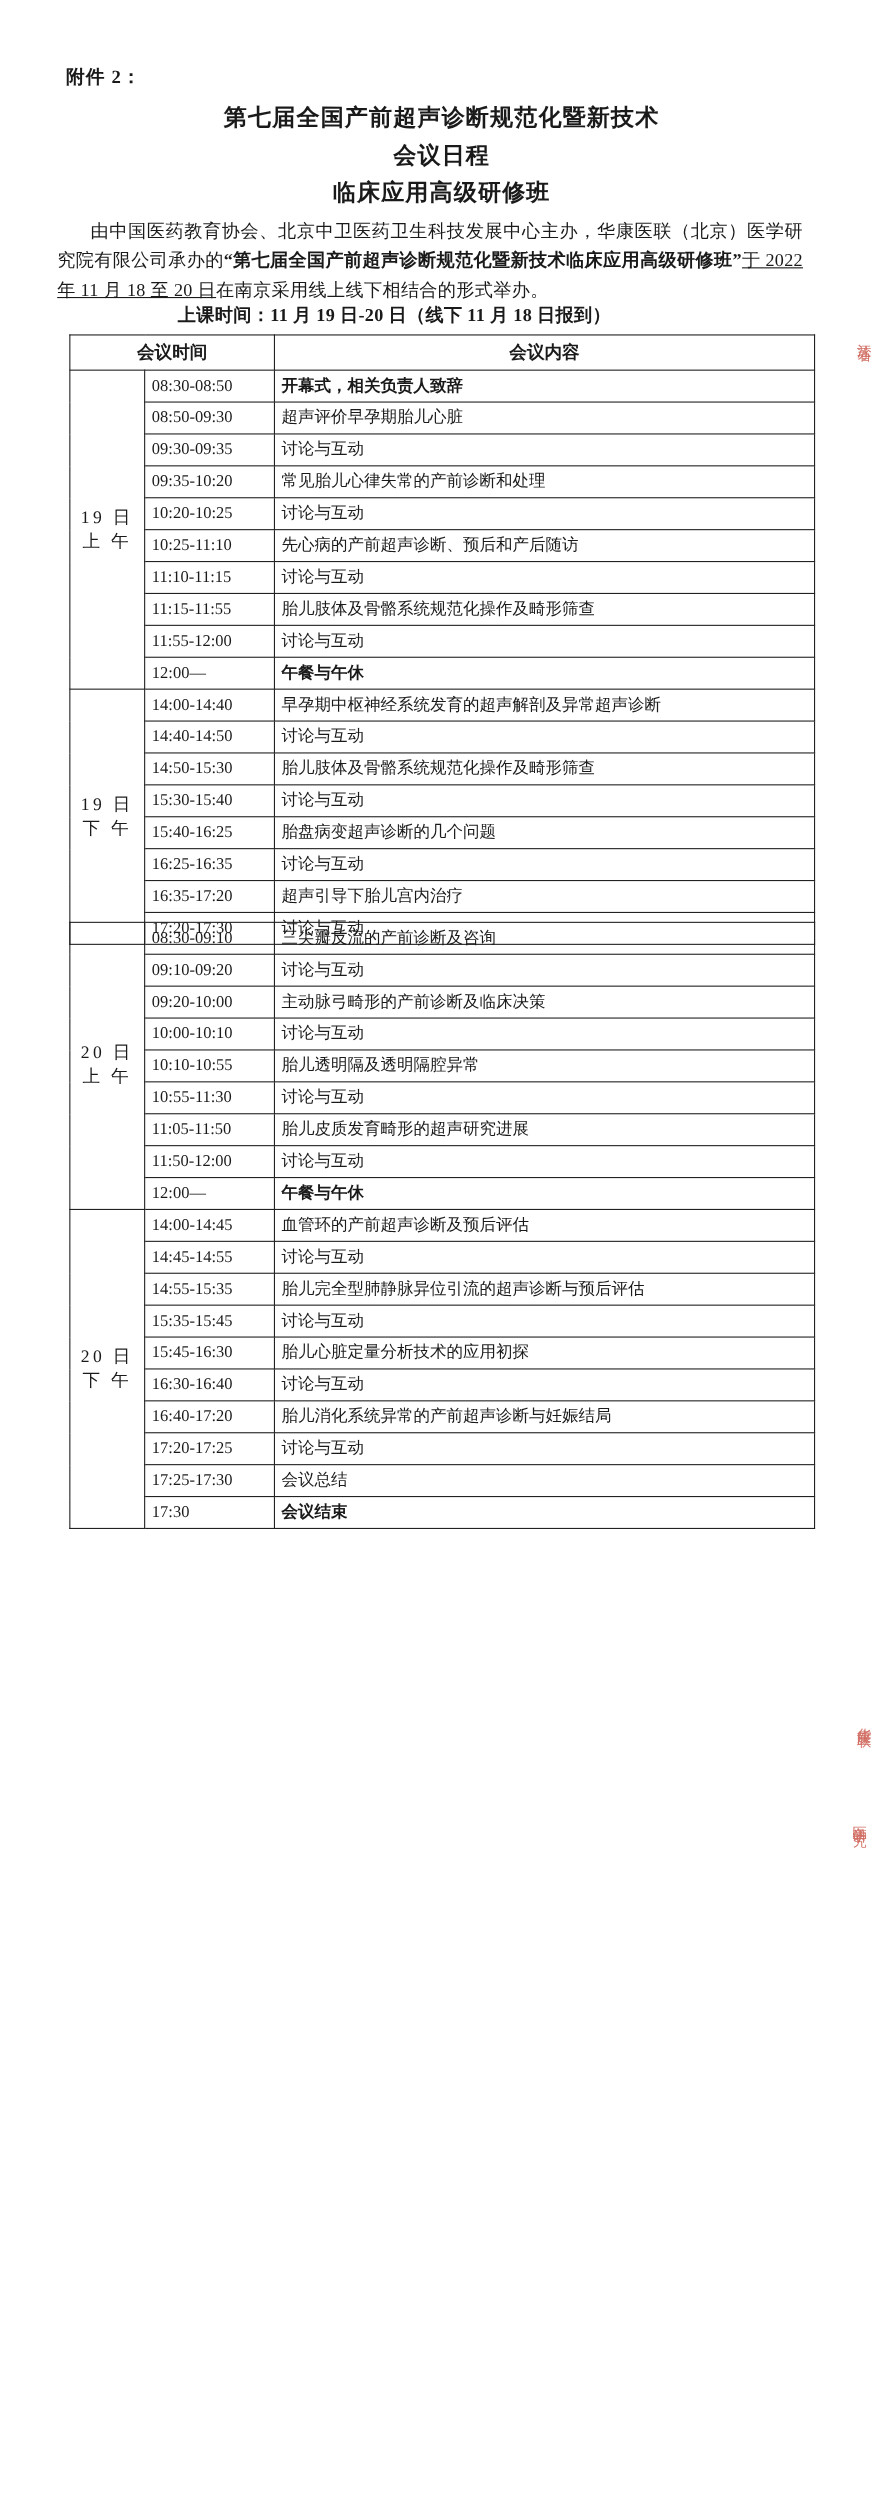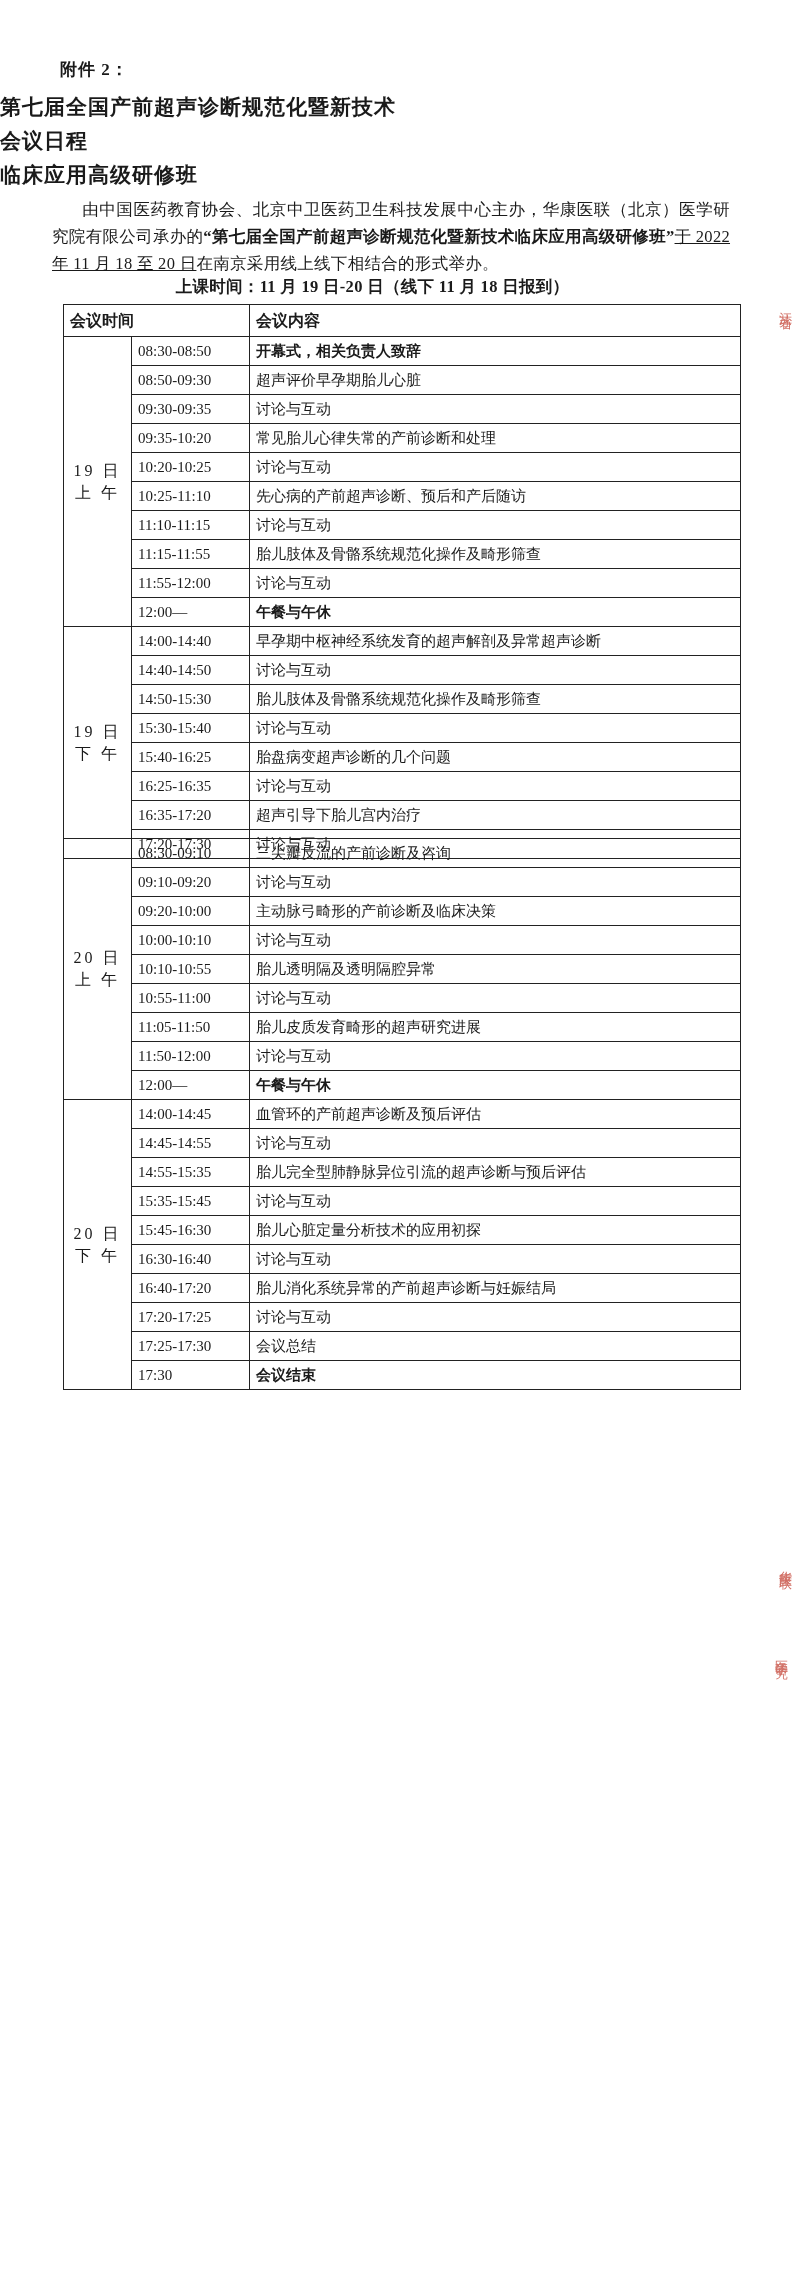--- a/index.html
+++ b/index.html
@@ -27,21 +27,21 @@
     top: 58px;
     font-size: 17px;
     font-weight: bold;
     letter-spacing: 1px;
   }
   .title-block {
     position: absolute;
     left: 0;
     top: 90px;
     width: 803px;
-    text-align: left;
+    text-align: center;
   }
   .title-line {
     font-size: 21px;
     font-weight: bold;
     line-height: 34px;
     letter-spacing: 1px;
   }
   .intro {
     position: absolute;
     left: 52px;
@@ -53,21 +53,21 @@
     letter-spacing: 0.3px;
   }
   .intro .bold {
     font-weight: bold;
   }
   .u {
     text-decoration: underline;
   }
   .classtime {
     position: absolute;
-    left: 17px;
+    left: 3px;
     top: 276px;
     width: 711px;
     text-align: center;
     font-size: 16.5px;
     font-weight: bold;
     letter-spacing: 0.3px;
   }
   table.agenda {
     position: absolute;
     border-collapse: collapse;
@@ -76,21 +76,21 @@
   }
   table.agenda.first { left: 63px; top: 304px; width: 678px; }
   table.agenda.second { left: 63px; top: 838px; width: 678px; }
   table.agenda td {
     border: 1px solid #222;
     padding: 3px 6px;
     line-height: 22px;
     vertical-align: middle;
   }
   td.hdr {
-    text-align: left;
+    text-align: center;
     font-weight: bold;
     font-size: 16px;
     height: 25px;
   }
   td.daycell {
     width: 68px;
     text-align: center;
     font-weight: normal;
     font-size: 16px;
     line-height: 30px;
@@ -272,21 +272,21 @@
         </tr>
         <tr>
           <td class="timecell">10:00-10:10</td>
           <td class="topiccell">讨论与互动</td>
         </tr>
         <tr>
           <td class="timecell">10:10-10:55</td>
           <td class="topiccell">胎儿透明隔及透明隔腔异常</td>
         </tr>
         <tr>
-          <td class="timecell">10:55-11:00</td>
+          <td class="timecell">10:55-11:30</td>
           <td class="topiccell">讨论与互动</td>
         </tr>
         <tr>
           <td class="timecell">11:05-11:50</td>
           <td class="topiccell">胎儿皮质发育畸形的超声研究进展</td>
         </tr>
         <tr>
           <td class="timecell">11:50-12:00</td>
           <td class="topiccell">讨论与互动</td>
         </tr>

